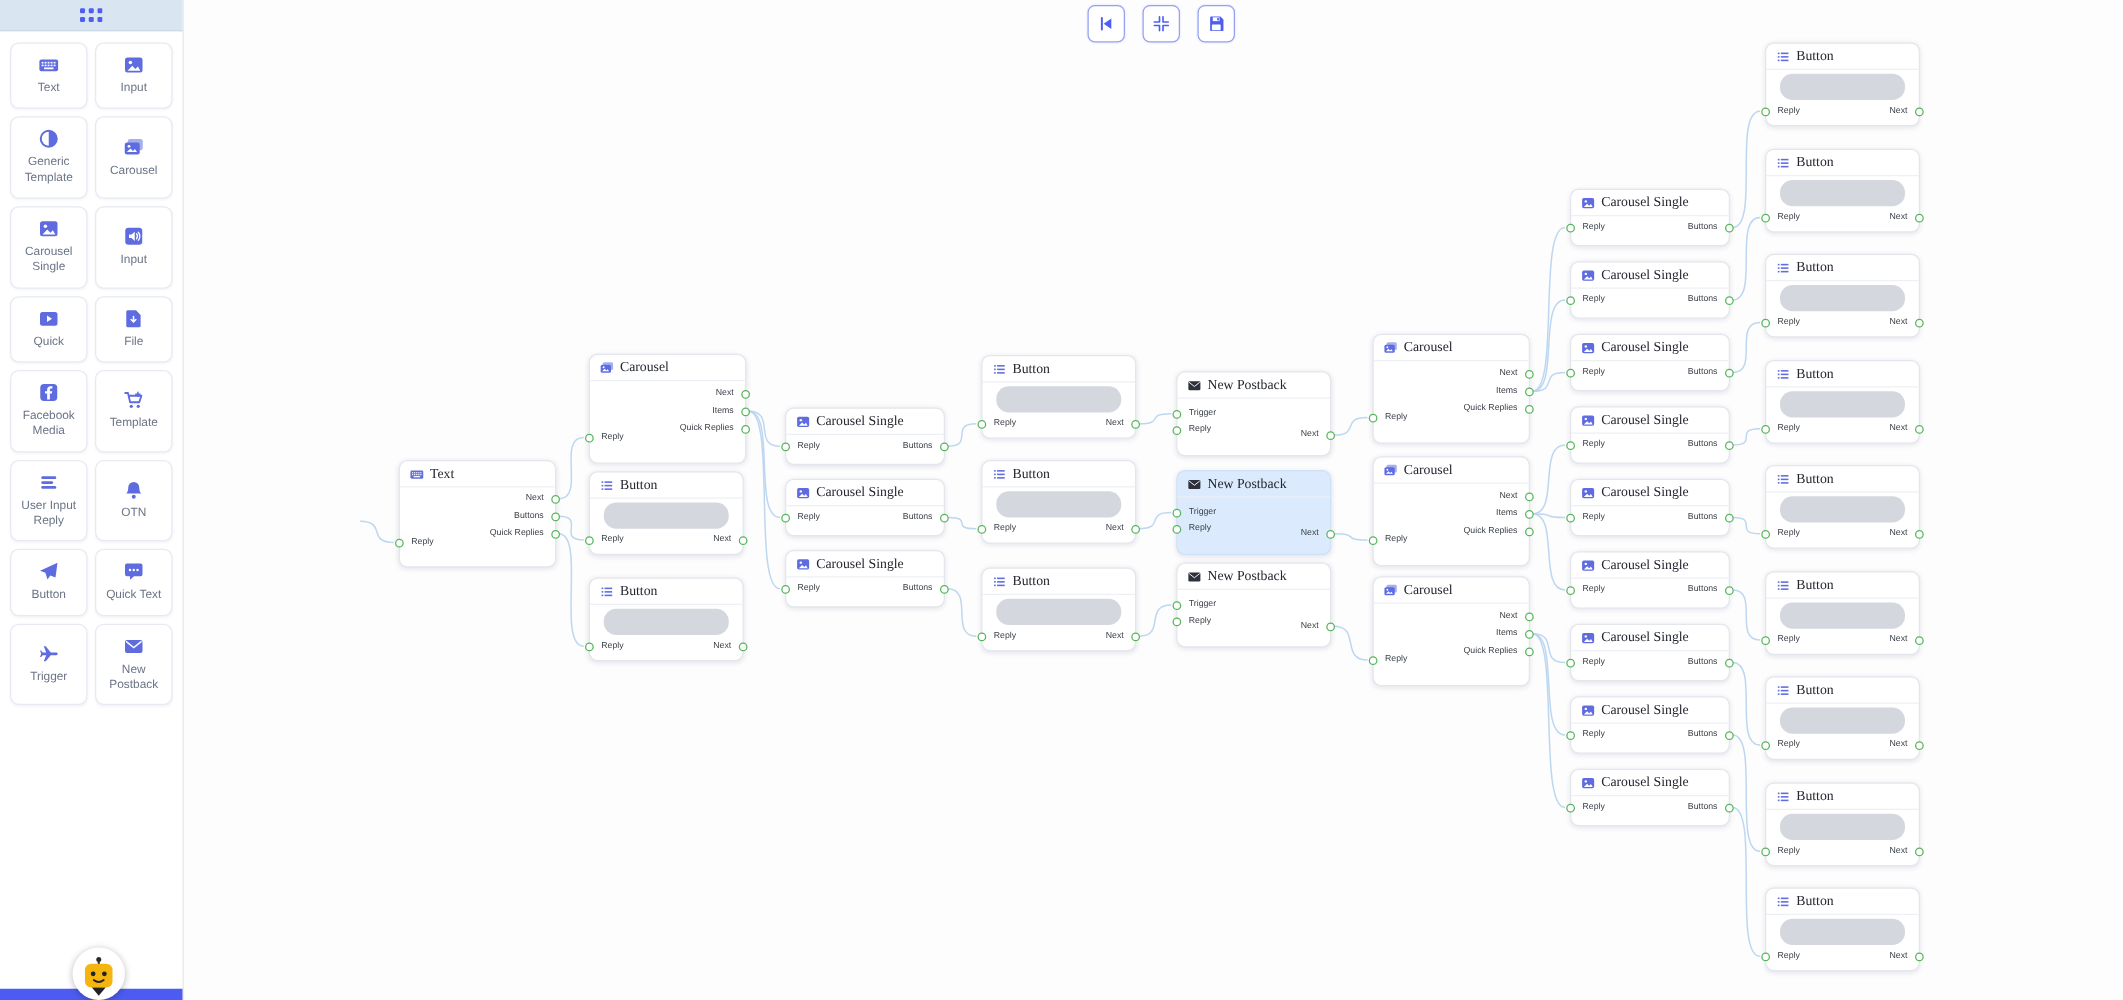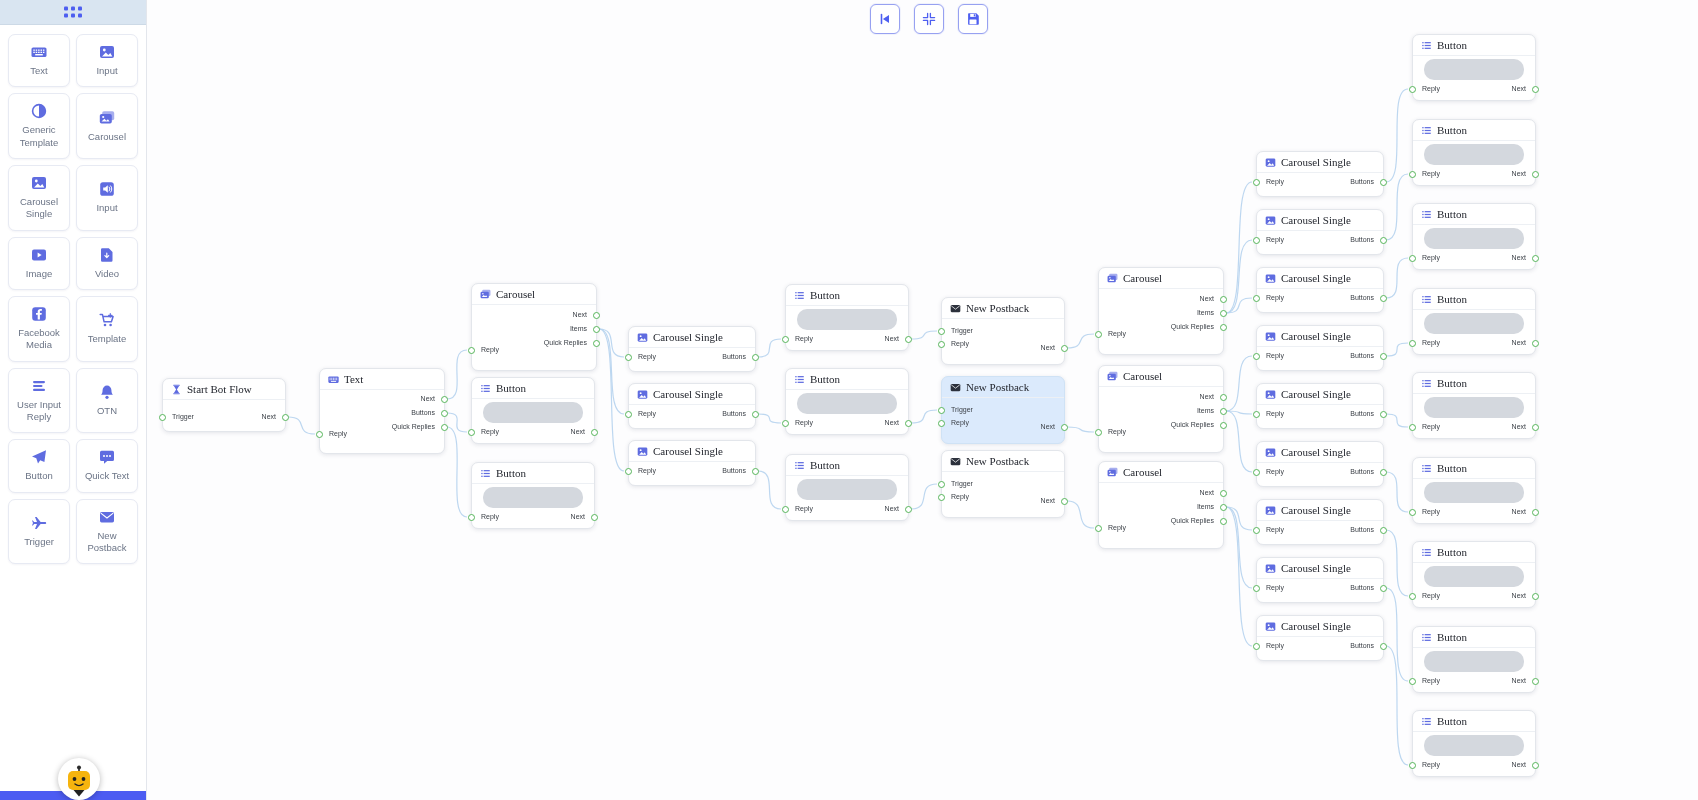--- a/index.html
+++ b/index.html
@@ -88,36 +88,20 @@
       <path d="M1386 298 C1408 298,1386 258,1408 258" fill="none" stroke="#b6d3ee" stroke-width="1.2" opacity="0.9"></path>
       <path d="M1386 356 C1408 356,1386 343,1408 343" fill="none" stroke="#b6d3ee" stroke-width="1.2" opacity="0.9"></path>
       <path d="M1386 414 C1408 414,1386 427,1408 427" fill="none" stroke="#b6d3ee" stroke-width="1.2" opacity="0.9"></path>
       <path d="M1386 472 C1408 472,1386 512,1408 512" fill="none" stroke="#b6d3ee" stroke-width="1.2" opacity="0.9"></path>
       <path d="M1386 530 C1408 530,1386 596,1408 596" fill="none" stroke="#b6d3ee" stroke-width="1.2" opacity="0.9"></path>
       <path d="M1386 588 C1408 588,1386 681,1408 681" fill="none" stroke="#b6d3ee" stroke-width="1.2" opacity="0.9"></path>
       <path d="M1386 646 C1408 646,1386 765,1408 765" fill="none" stroke="#b6d3ee" stroke-width="1.2" opacity="0.9"></path>
     </svg>
 
   <div class="canvas" id="canvas">
-      <div class="node" style="left: 162px; top: 378px; width: 122px; height: 52px;">
-        <div class="node-header">
-          <span class="icon">
-            <svg viewBox="0 0 16 16" fill="currentColor">
-              <rect x="3" y="1.2" width="10" height="1.4" rx=".7"></rect>
-              <rect x="3" y="13.4" width="10" height="1.4" rx=".7"></rect>
-              <path d="M4.2 2.8 h7.6 L8.6 8 l3.2 5.2 H4.2 L7.4 8 Z"></path>
-            </svg>
-          </span>
-          <span class="title">Start Bot Flow</span>
-        </div>
-        <span class="port-circle" style="top: 35px; left: -4px;"></span>
-        <span class="port-label" style="top: 34px; left: 9px;">Trigger</span>
-        <span class="port-circle" style="top: 35px; right: -4px;"></span>
-        <span class="port-label" style="top: 34px; right: 9px;">Next</span>
-      </div>
       <div class="node" style="left: 319px; top: 368px; width: 124px; height: 84px;">
         <div class="node-header">
           <span class="icon">
             <svg viewBox="0 0 16 16">
               <rect x="0.5" y="3.5" width="15" height="9.5" rx="1.6" fill="currentColor"></rect>
               <g fill="#fff">
                 <rect x="2.3" y="5.5" width="1.5" height="1.3"></rect>
                 <rect x="4.7" y="5.5" width="1.5" height="1.3"></rect>
                 <rect x="7.1" y="5.5" width="1.5" height="1.3"></rect>
                 <rect x="9.5" y="5.5" width="1.5" height="1.3"></rect>
@@ -836,30 +820,30 @@
           </span>
           <span class="label">Input</span>
         </div>
         <div class="sidebar-item">
           <span class="icon">
             <svg viewBox="0 0 16 16">
               <rect x="1" y="2.5" width="14" height="11" rx="2" fill="currentColor"></rect>
               <path d="M6.6 5.4 L10.6 8 L6.6 10.6 Z" fill="#fff"></path>
             </svg>
           </span>
-          <span class="label">Image</span>
+          <span class="label">Quick</span>
         </div>
         <div class="sidebar-item">
           <span class="icon">
             <svg viewBox="0 0 16 16">
               <path d="M3.2 1.2 h6.6 L13.5 4.9 V13.6 a1.2 1.2 0 0 1 -1.2 1.2 H3.2 A1.2 1.2 0 0 1 2 13.6 V2.4 A1.2 1.2 0 0 1 3.2 1.2 Z" fill="currentColor"></path>
               <path d="M7.8 6.2 v4 M5.9 8.6 l1.9 1.9 1.9 -1.9" stroke="#fff" stroke-width="1.2" fill="none" stroke-linecap="round" stroke-linejoin="round"></path>
             </svg>
           </span>
-          <span class="label">Video</span>
+          <span class="label">File</span>
         </div>
         <div class="sidebar-item">
           <span class="icon">
             <svg viewBox="0 0 16 16">
               <rect x="1.2" y="1.2" width="13.6" height="13.6" rx="3" fill="currentColor"></rect>
               <path d="M8.9 13.5 V8.8 h1.6 l.3-1.9 H8.9 V5.7 c0-.6.3-1 1-1 h1 V3 c-.4 0-1-.1-1.5-.1 -1.6 0-2.7 1-2.7 2.7 v1.3 H5 v1.9 h1.7 v4.7 Z" fill="#fff"></path>
             </svg>
           </span>
           <span class="label">Facebook Media</span>
         </div>

